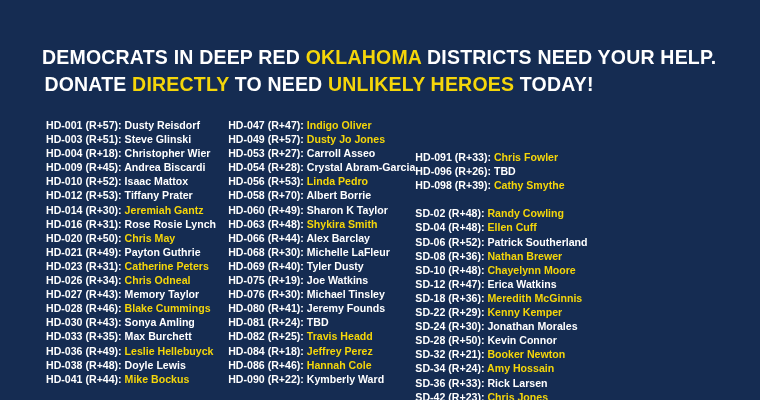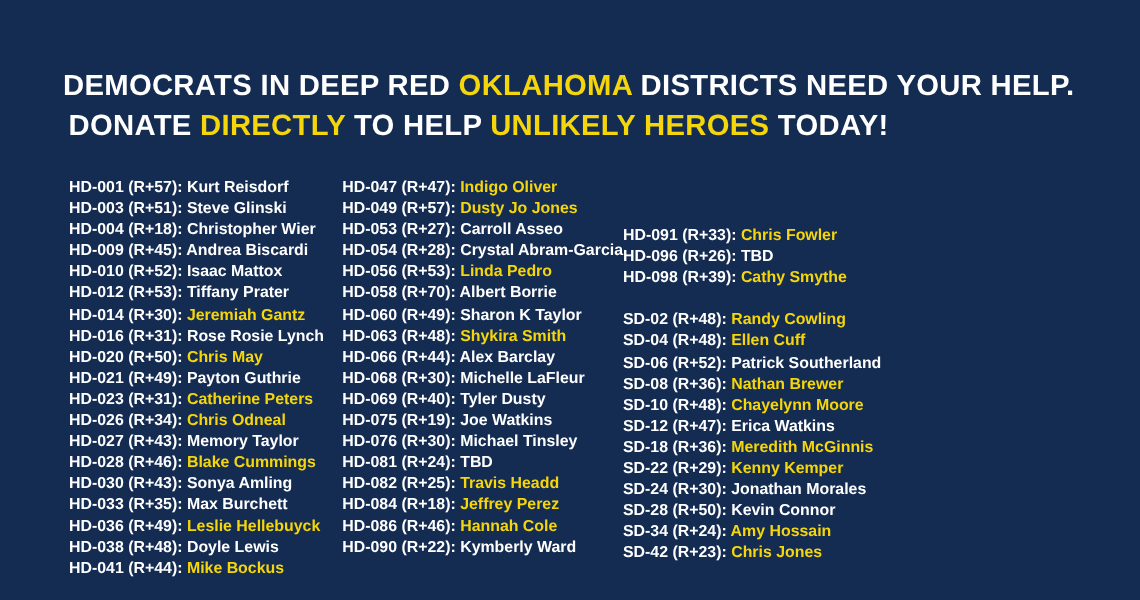--- a/index.html
+++ b/index.html
@@ -65,26 +65,26 @@
     height: 14.1px;
   }
 </style>
 </head>
 <body>
 
 <div class="poster">
 
   <div class="headline">
     <span class="hl-line"><span>DEMOCRATS IN DEEP RED </span><span class="hl-yellow">OKLAHOMA</span><span> DISTRICTS NEED YOUR HELP.</span></span>
-    <span class="hl-line"><span>DONATE </span><span class="hl-yellow">DIRECTLY</span><span> TO HELP </span><span class="hl-yellow">UNLIKELY HEROES</span><span> TODAY!</span></span>
+    <span class="hl-line"><span>DONATE </span><span class="hl-yellow">DIRECTLY</span><span> TO NEED </span><span class="hl-yellow">UNLIKELY HEROES</span><span> TODAY!</span></span>
   </div>
 
   <div class="columns">
     <div class="col col-1">
-        <div class="entry"><span class="dist">HD-001 (R+57):</span><span class="name"> Kurt Reisdorf</span></div>
+        <div class="entry"><span class="dist">HD-001 (R+57):</span><span class="name"> Dusty Reisdorf</span></div>
         <div class="entry"><span class="dist">HD-003 (R+51):</span><span class="name"> Steve Glinski</span></div>
         <div class="entry"><span class="dist">HD-004 (R+18):</span><span class="name"> Christopher Wier</span></div>
         <div class="entry"><span class="dist">HD-009 (R+45):</span><span class="name"> Andrea Biscardi</span></div>
         <div class="entry"><span class="dist">HD-010 (R+52):</span><span class="name"> Isaac Mattox</span></div>
         <div class="entry"><span class="dist">HD-012 (R+53):</span><span class="name"> Tiffany Prater</span></div>
         <div class="entry"><span class="dist">HD-014 (R+30):</span><span class="name hl"> Jeremiah Gantz</span></div>
         <div class="entry"><span class="dist">HD-016 (R+31):</span><span class="name"> Rose Rosie Lynch</span></div>
         <div class="entry"><span class="dist">HD-020 (R+50):</span><span class="name hl"> Chris May</span></div>
         <div class="entry"><span class="dist">HD-021 (R+49):</span><span class="name"> Payton Guthrie</span></div>
         <div class="entry"><span class="dist">HD-023 (R+31):</span><span class="name hl"> Catherine Peters</span></div>
@@ -104,20 +104,21 @@
         <div class="entry"><span class="dist">HD-054 (R+28):</span><span class="name"> Crystal Abram-Garcia</span></div>
         <div class="entry"><span class="dist">HD-056 (R+53):</span><span class="name hl"> Linda Pedro</span></div>
         <div class="entry"><span class="dist">HD-058 (R+70):</span><span class="name"> Albert Borrie</span></div>
         <div class="entry"><span class="dist">HD-060 (R+49):</span><span class="name"> Sharon K Taylor</span></div>
         <div class="entry"><span class="dist">HD-063 (R+48):</span><span class="name hl"> Shykira Smith</span></div>
         <div class="entry"><span class="dist">HD-066 (R+44):</span><span class="name"> Alex Barclay</span></div>
         <div class="entry"><span class="dist">HD-068 (R+30):</span><span class="name"> Michelle LaFleur</span></div>
         <div class="entry"><span class="dist">HD-069 (R+40):</span><span class="name"> Tyler Dusty</span></div>
         <div class="entry"><span class="dist">HD-075 (R+19):</span><span class="name"> Joe Watkins</span></div>
         <div class="entry"><span class="dist">HD-076 (R+30):</span><span class="name"> Michael Tinsley</span></div>
+        <div class="entry"><span class="dist">HD-080 (R+41):</span><span class="name"> Jeremy Founds</span></div>
         <div class="entry"><span class="dist">HD-081 (R+24):</span><span class="name"> TBD</span></div>
         <div class="entry"><span class="dist">HD-082 (R+25):</span><span class="name hl"> Travis Headd</span></div>
         <div class="entry"><span class="dist">HD-084 (R+18):</span><span class="name hl"> Jeffrey Perez</span></div>
         <div class="entry"><span class="dist">HD-086 (R+46):</span><span class="name hl"> Hannah Cole</span></div>
         <div class="entry"><span class="dist">HD-090 (R+22):</span><span class="name"> Kymberly Ward</span></div>
       </div>
     <div class="col col-3">
         <div class="entry"><span class="dist">HD-091 (R+33):</span><span class="name hl"> Chris Fowler</span></div>
         <div class="entry"><span class="dist">HD-096 (R+26):</span><span class="name"> TBD</span></div>
         <div class="entry"><span class="dist">HD-098 (R+39):</span><span class="name hl"> Cathy Smythe</span></div>
@@ -125,18 +126,20 @@
         <div class="entry"><span class="dist">SD-02 (R+48):</span><span class="name hl"> Randy Cowling</span></div>
         <div class="entry"><span class="dist">SD-04 (R+48):</span><span class="name hl"> Ellen Cuff</span></div>
         <div class="entry"><span class="dist">SD-06 (R+52):</span><span class="name"> Patrick Southerland</span></div>
         <div class="entry"><span class="dist">SD-08 (R+36):</span><span class="name hl"> Nathan Brewer</span></div>
         <div class="entry"><span class="dist">SD-10 (R+48):</span><span class="name hl"> Chayelynn Moore</span></div>
         <div class="entry"><span class="dist">SD-12 (R+47):</span><span class="name"> Erica Watkins</span></div>
         <div class="entry"><span class="dist">SD-18 (R+36):</span><span class="name hl"> Meredith McGinnis</span></div>
         <div class="entry"><span class="dist">SD-22 (R+29):</span><span class="name hl"> Kenny Kemper</span></div>
         <div class="entry"><span class="dist">SD-24 (R+30):</span><span class="name"> Jonathan Morales</span></div>
         <div class="entry"><span class="dist">SD-28 (R+50):</span><span class="name"> Kevin Connor</span></div>
+        <div class="entry"><span class="dist">SD-32 (R+21):</span><span class="name hl"> Booker Newton</span></div>
         <div class="entry"><span class="dist">SD-34 (R+24):</span><span class="name hl"> Amy Hossain</span></div>
+        <div class="entry"><span class="dist">SD-36 (R+33):</span><span class="name"> Rick Larsen</span></div>
         <div class="entry"><span class="dist">SD-42 (R+23):</span><span class="name hl"> Chris Jones</span></div>
       </div>
   </div>
 
 </div>
 
 </body></html>

